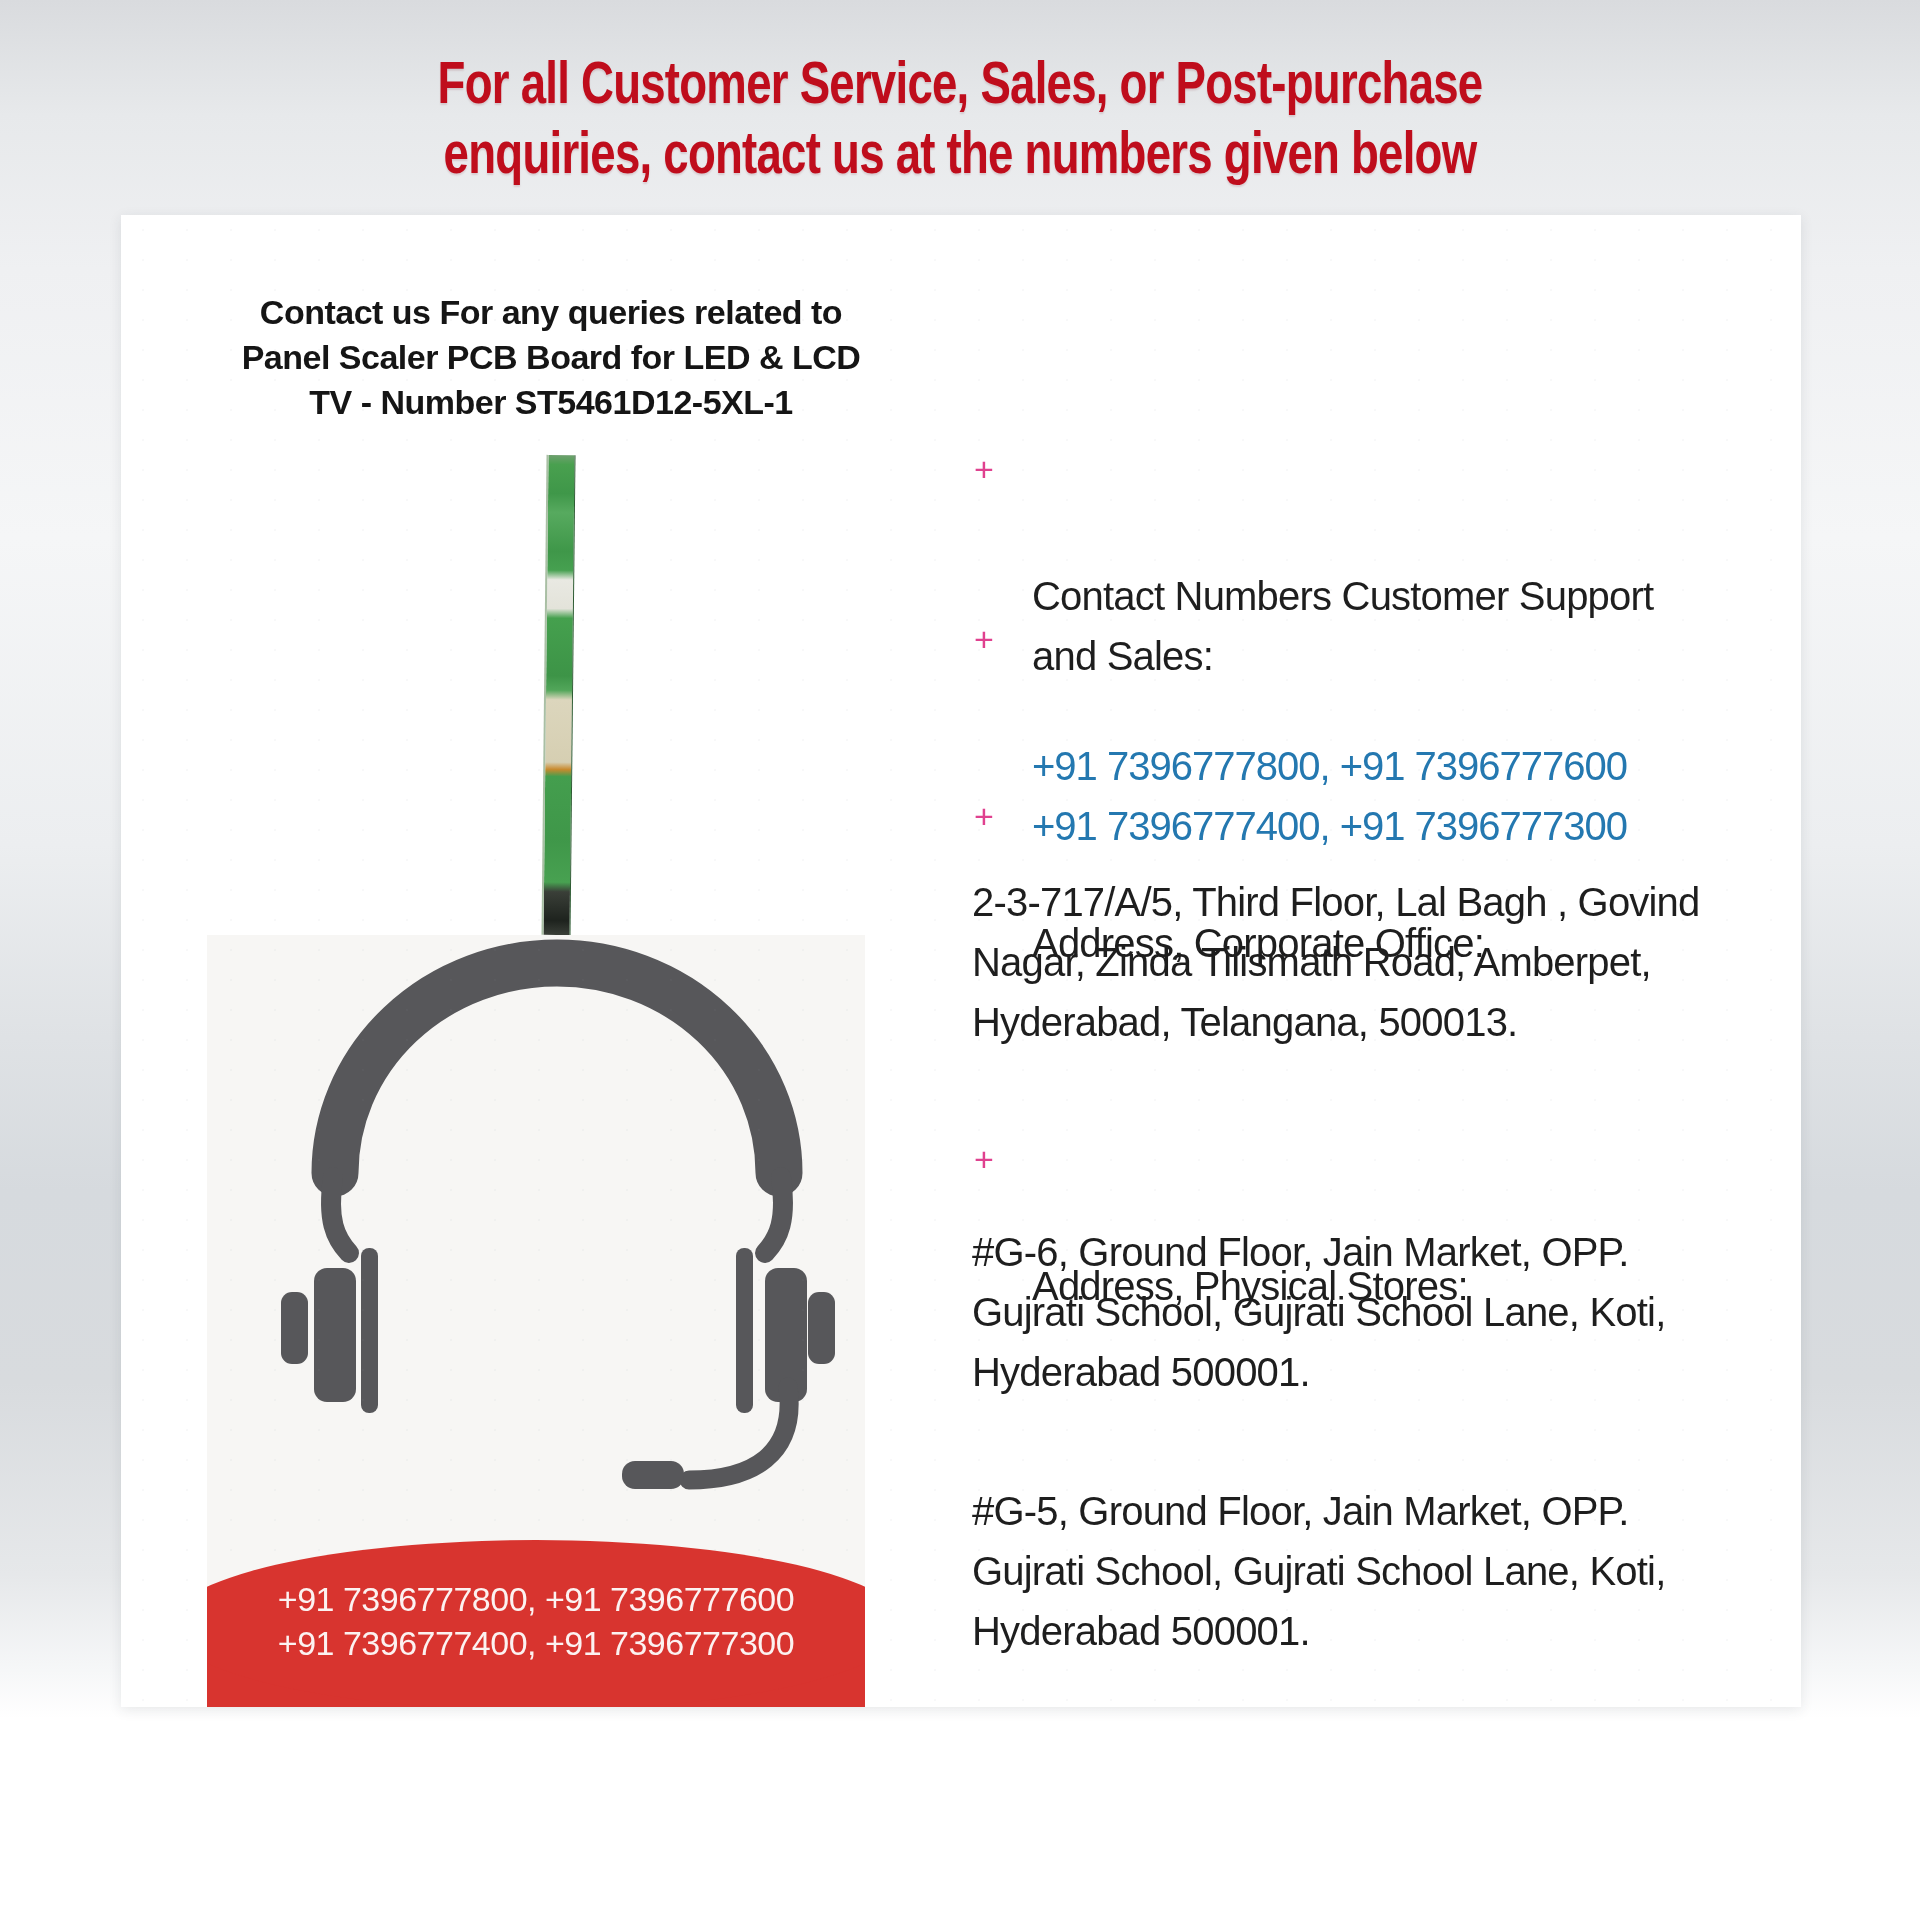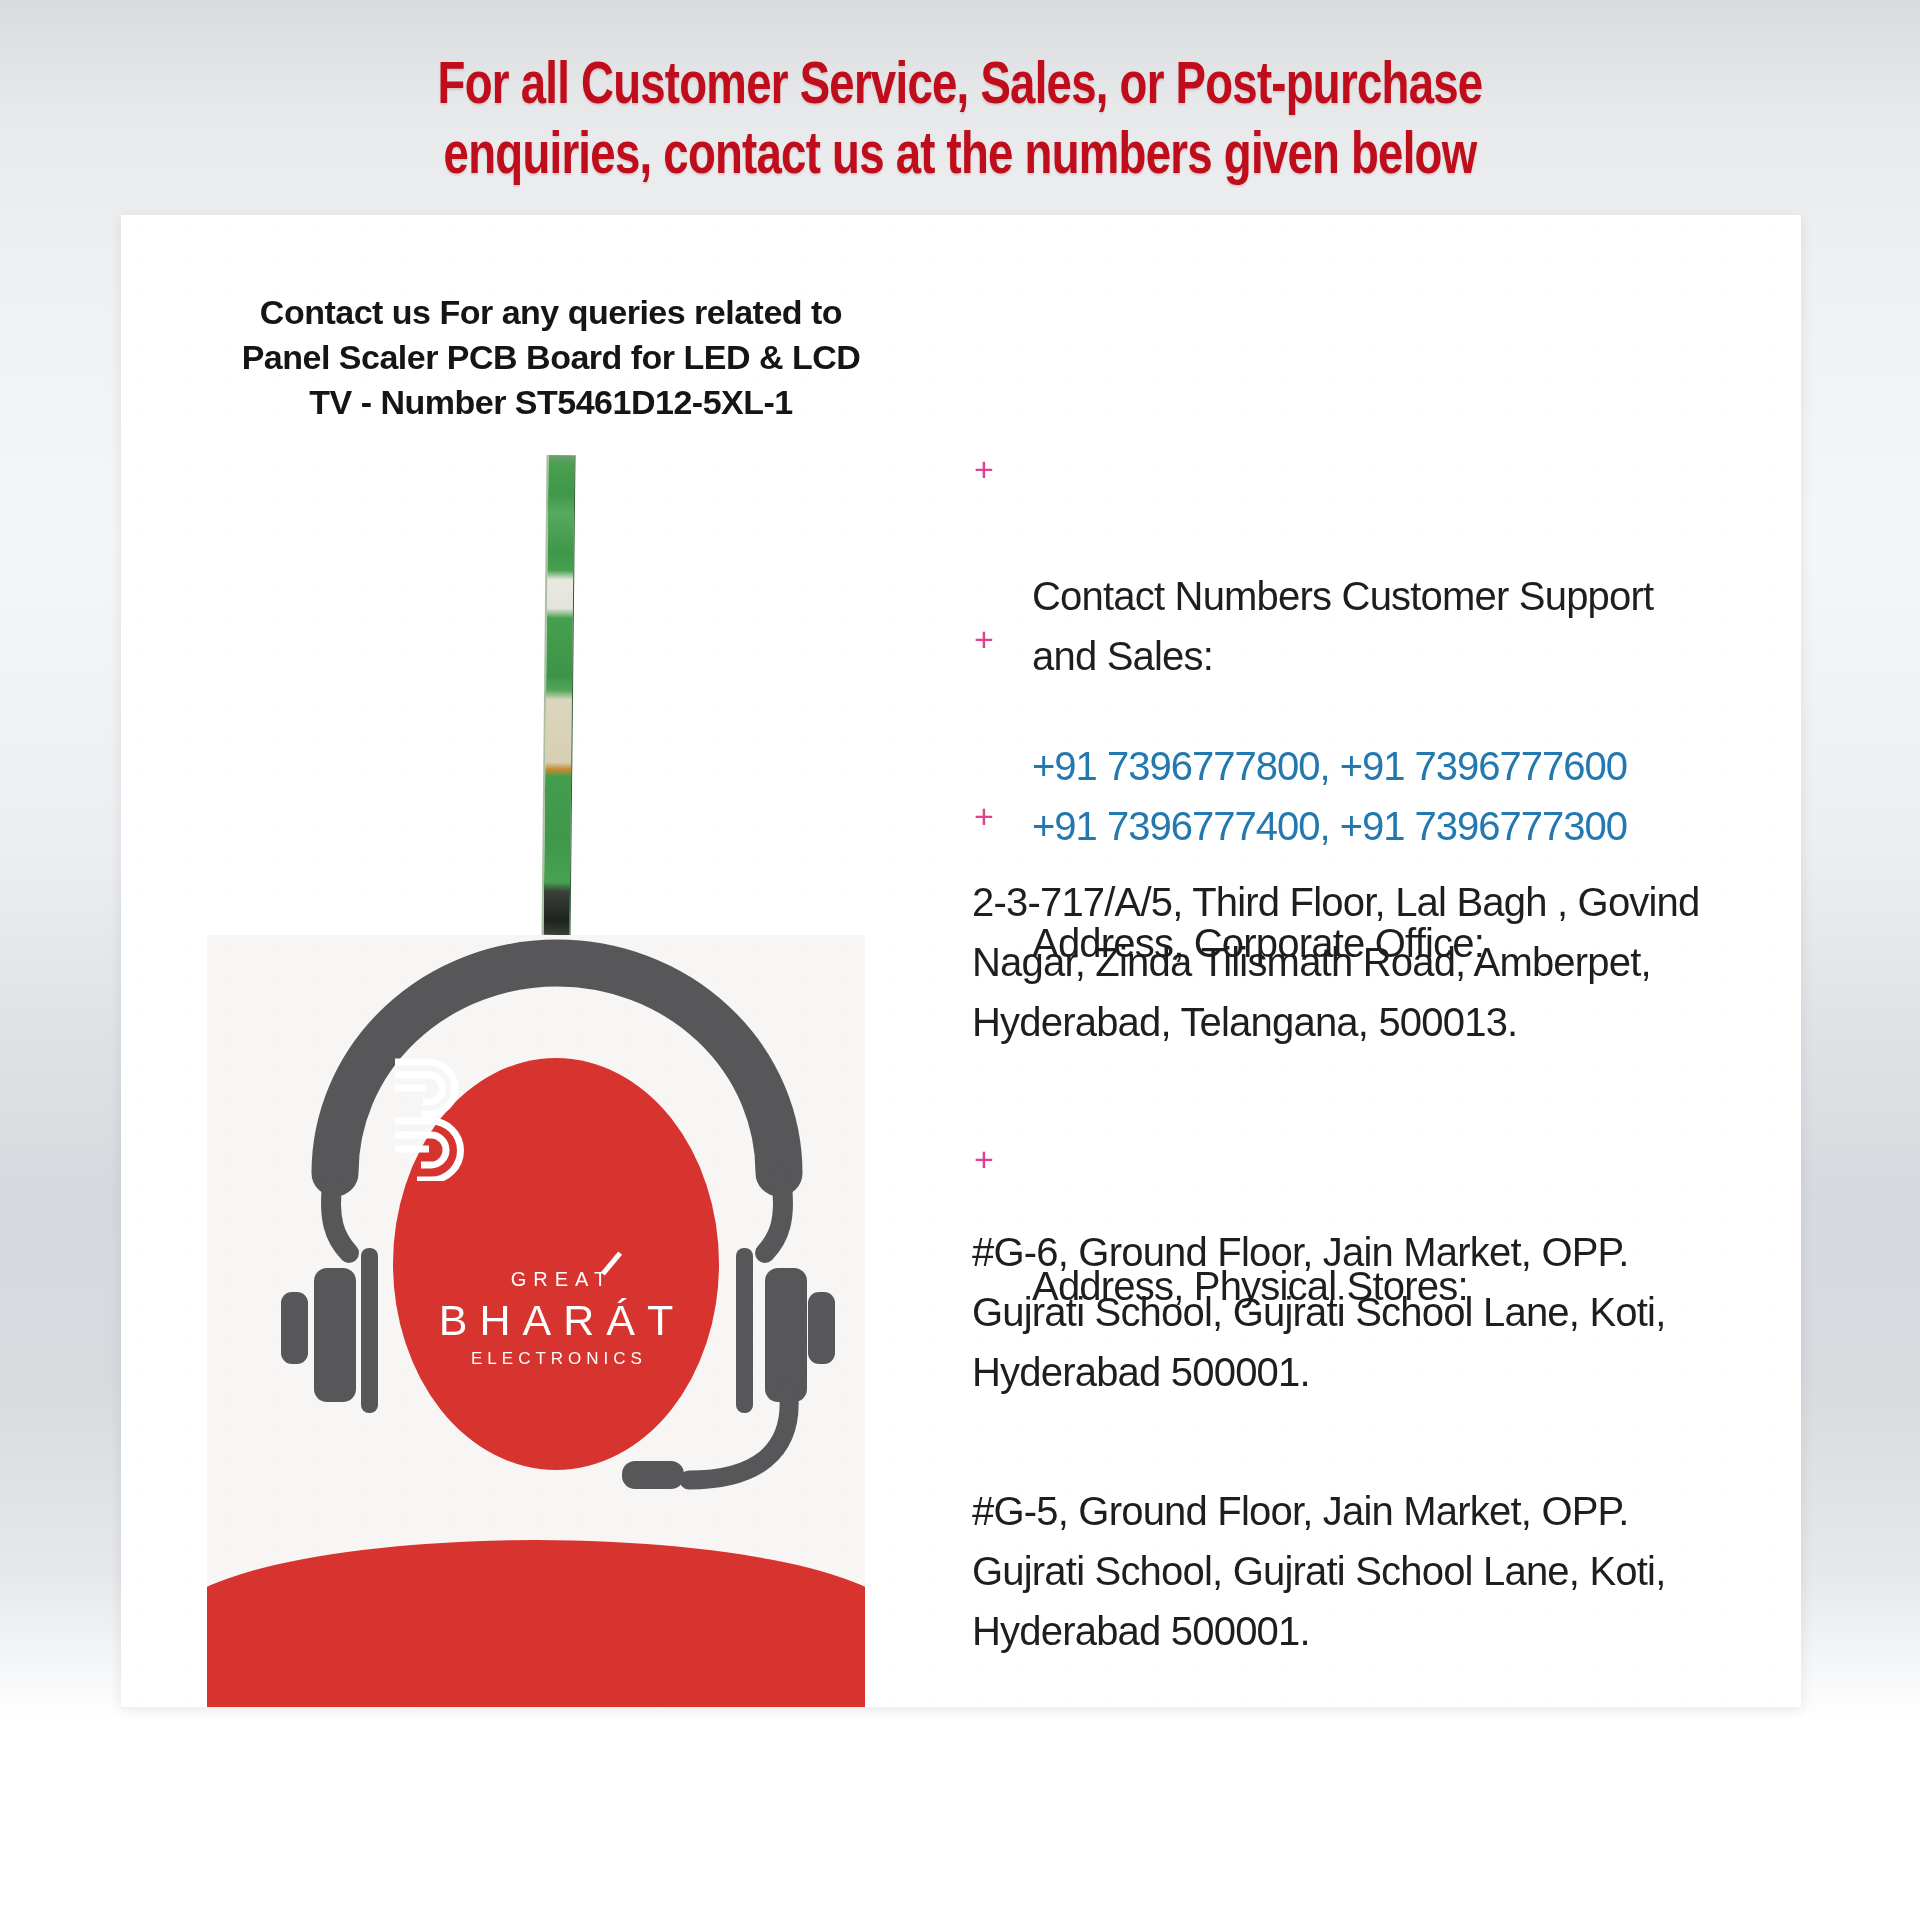--- a/index.html
+++ b/index.html
@@ -129,43 +129,29 @@
       <g fill="#57575a">
         <rect x="154" y="313" width="17" height="165" rx="8"></rect>
         <rect x="107" y="333" width="42" height="134" rx="13"></rect>
         <rect x="74" y="357" width="27" height="72" rx="11"></rect>
         <rect x="529" y="313" width="17" height="165" rx="8"></rect>
         <rect x="558" y="333" width="42" height="134" rx="13"></rect>
         <rect x="601" y="357" width="27" height="72" rx="11"></rect>
       </g>
     </svg>
 
-    <div class="red-oval">
-      <svg class="bmark" width="88" height="123" viewBox="0 0 88 123">
-        <g stroke="#ffffff" stroke-width="7" fill="none">
-          <path d="M2 4 H36 A26 26 0 0 1 36 56 H28"></path>
-          <path d="M2 17 H36 A13.5 13.5 0 0 1 36 44 H30"></path>
-          <path d="M2 30 H34"></path>
-          <path d="M2 63 H38 A29.5 29.5 0 0 1 38 122 H24"></path>
-          <path d="M2 77 H38 A15 15 0 0 1 38 107 H28"></path>
-          <path d="M2 91 H36"></path>
-        </g>
-      </svg>
-      <div class="great">GREAT</div>
-      <div class="slash"></div>
-      <div class="bharat">BHARÁT</div>
-      <div class="electronics">ELECTRONICS</div>
-    </div>
 
     <svg class="mic-svg" width="658" height="772" viewBox="0 0 658 772">
       <path d="M581 452 C 590 520 545 545 482 545" stroke="#57575a" stroke-width="19" fill="none" stroke-linecap="round"></path>
       <rect x="415" y="526" width="62" height="28" rx="13" fill="#57575a"></rect>
     </svg>
 
     <div class="red-band"></div>
+    <div class="band-phones">+91 7396777800, +91 7396777600
++91 7396777400, +91 7396777300</div>
   </div>
 
   <div class="right-col">
 
     <div class="blk b-support">
       <span class="marker">+</span>
       <span class="txt">Contact Numbers Customer Support
 and Sales:</span>
     </div>
 

